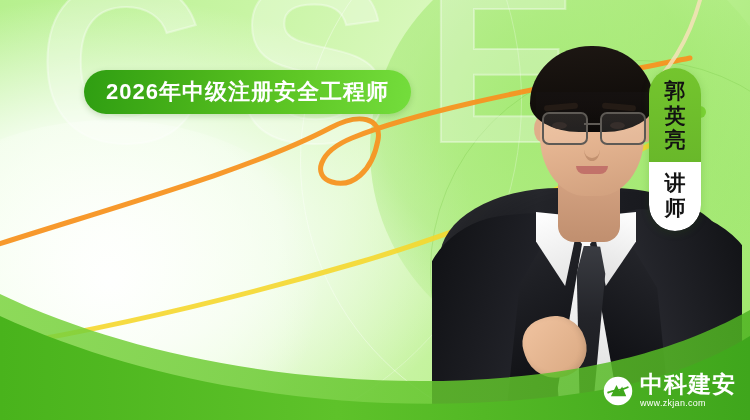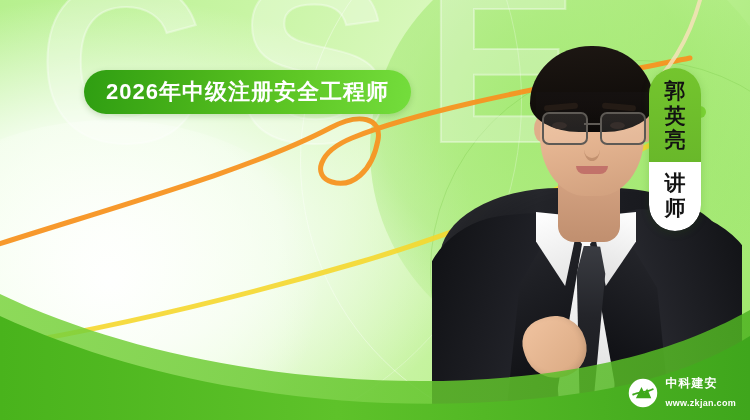--- a/index.html
+++ b/index.html
@@ -424,29 +424,29 @@
     height: 30px;
     flex: 0 0 30px;
   }
   .brand-txt {
     display: flex;
     flex-direction: column;
     line-height: 1;
   }
   .brand-name {
     color: #ffffff;
-    font-size: 12px;
+    font-size: 23px;
     font-weight: 700;
     letter-spacing: 1px;
   }
   .brand-url {
-    margin-top: 10px;
+    margin-top: 3px;
     color: #ffffff;
     font-size: 9px;
-    font-weight: 700;
+    font-weight: 400;
     letter-spacing: .3px;
   }
 </style>
 </head>
 <body>
 
 <div id="poster">
 
   <div class="bg-base"></div>
   <div class="bg-glow-right"></div>

